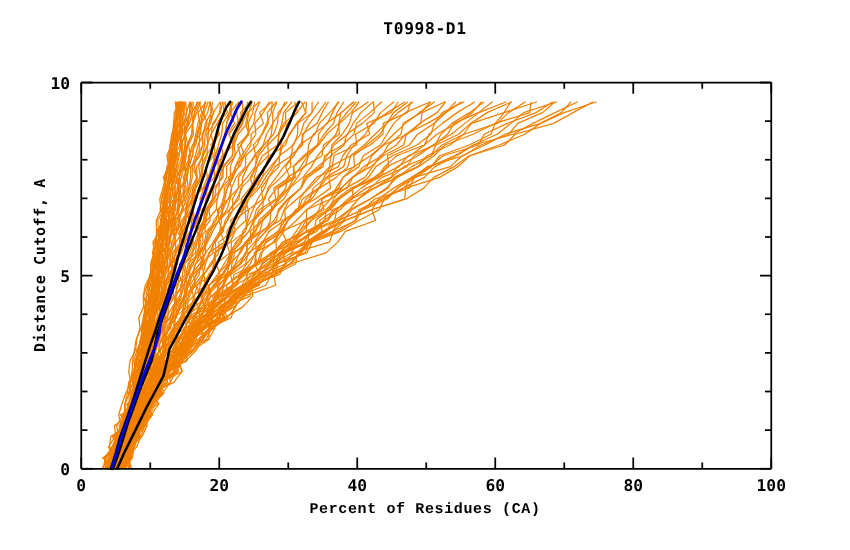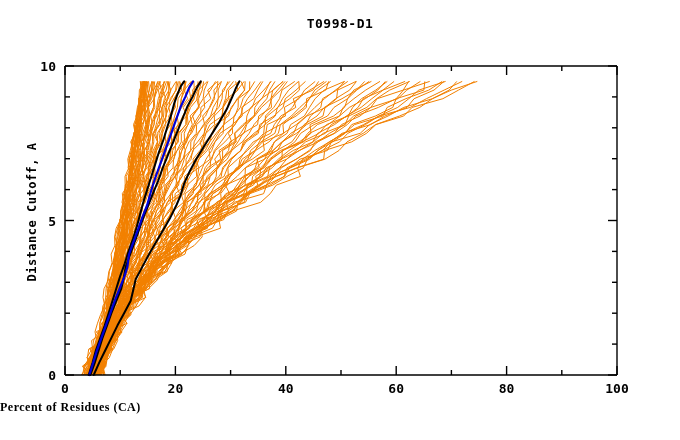--- a/index.html
+++ b/index.html
@@ -46,22 +46,22 @@
     font-weight: bold;
     color: #000000;
     letter-spacing: 0.5px;
     white-space: nowrap;
   }
   #xlabel {
     position: absolute;
     left: 0;
     top: 400px;
     width: 680px;
-    text-align: left;
-    font-family: Liberation Serif, serif;
+    text-align: center;
+    font-family: Liberation Mono, monospace;
     font-size: 12px;
     font-weight: bold;
     color: #000000;
     letter-spacing: 0.5px;
   }
   svg { display: block; }
   .tick-text {
     font-family: "DejaVu Sans Mono", "Liberation Mono", monospace;
     font-size: 13px;
     font-weight: bold;

